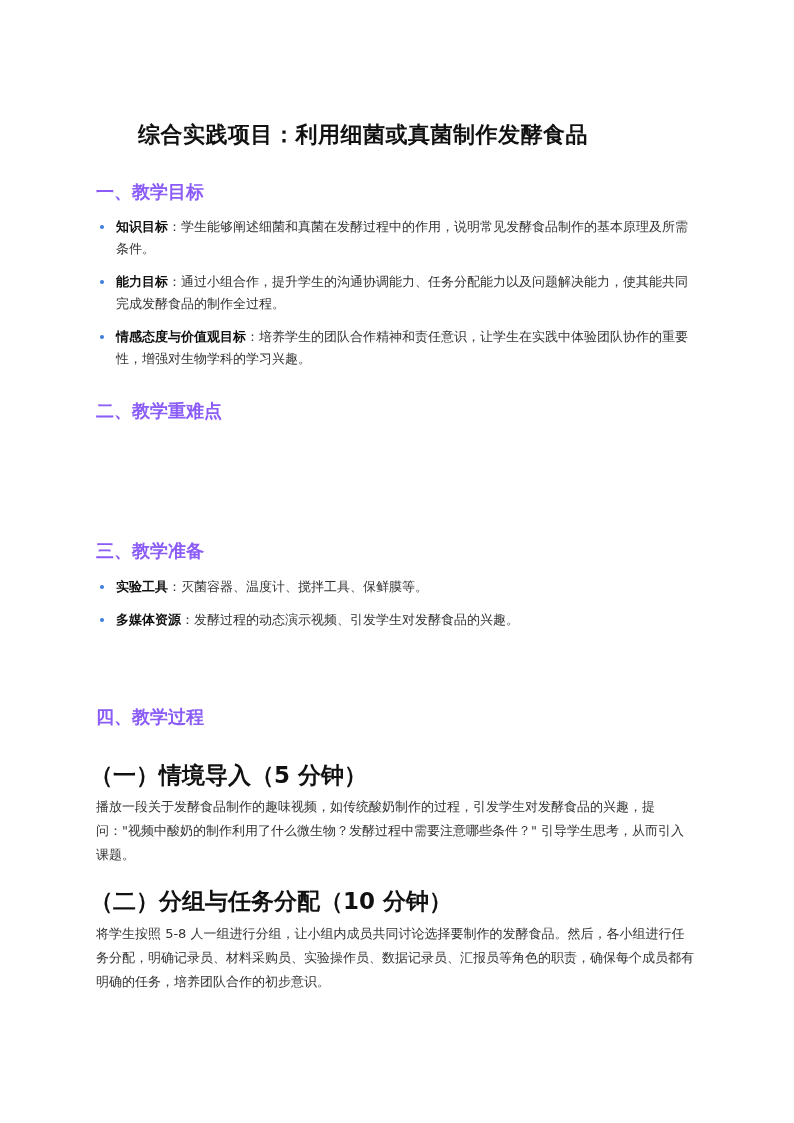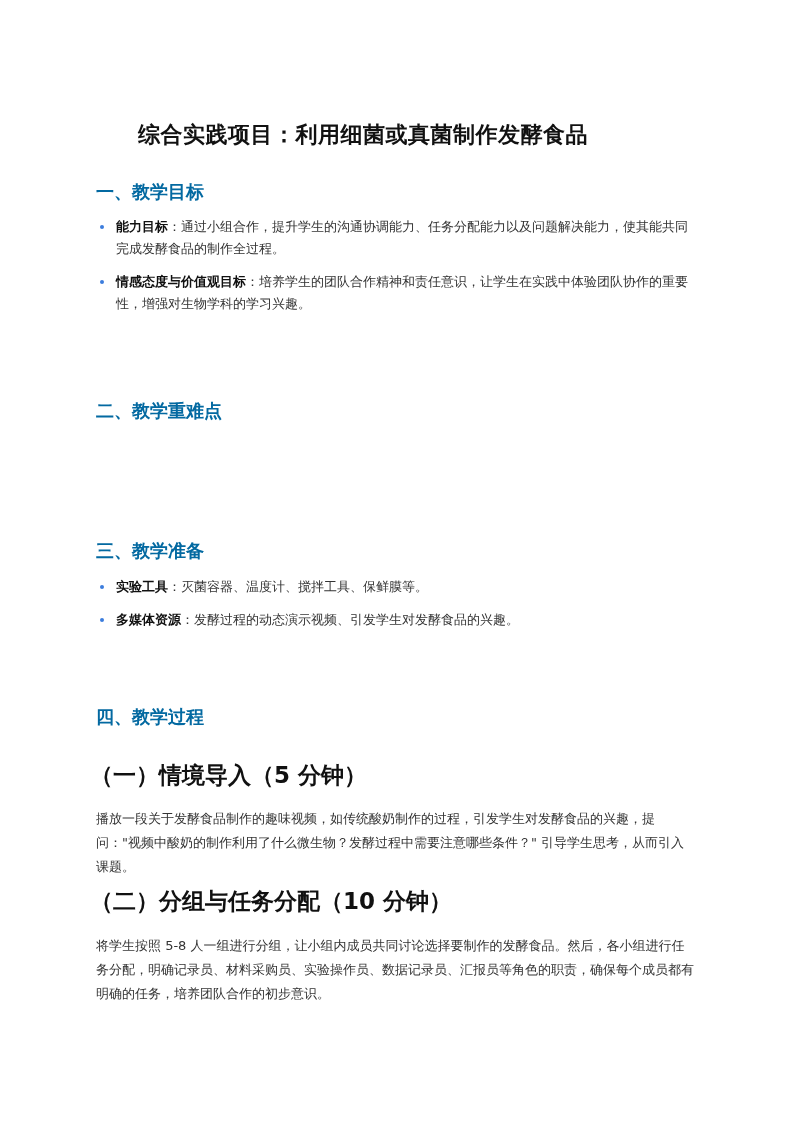--- a/index.html
+++ b/index.html
@@ -10,43 +10,44 @@
   }
   .page { position: absolute; left: 96px; top: 0; width: 600px; }
   .title {
     position: absolute; top: 120px; left: 0;
     font-size: 22px; font-weight: bold; letter-spacing: 0.5px; color: #111;
     white-space: nowrap;
     margin-left: 42px;
   }
   .h2 {
     position: absolute; left: 0;
-    font-size: 18px; font-weight: bold; color: #0369a1; white-space: nowrap;
+    font-size: 18px; font-weight: bold; color: #8b5cf6; white-space: nowrap;
   }
   .h3 {
     position: absolute; left: 0;
     font-size: 23px; font-weight: bold; color: #111; white-space: nowrap;
   }
   .ul { position: absolute; left: 0; width: 600px; margin: 0; padding: 0; list-style: none; }
   .li { position: relative; padding-left: 20px; font-size: 13px; line-height: 22px; color: #333; margin-bottom: 11px; }
   .bullet {
     position: absolute; left: 4px; top: 9px; width: 4px; height: 4px;
     border-radius: 50%; background: #3b7ddd;
   }
   .li b { color: #111; font-weight: bold; }
-  .para { position: absolute; left: 0; width: 600px; font-size: 13px; line-height: 24px; color: #333; margin-top: 12px; }
+  .para { position: absolute; left: 0; width: 600px; font-size: 13px; line-height: 24px; color: #333; }
 </style>
 </head>
 <body>
 
 <div class="page">
   <div class="title">综合实践项目：利用细菌或真菌制作发酵食品</div>
 
   <div class="h2" style="top:180px">一、教学目标</div>
   <ul class="ul" style="top:216px">
+    <li class="li"><span class="bullet"></span><b>知识目标</b><span>：</span><span>学生能够阐述细菌和真菌在发酵过程中的作用，说明常见发酵食品制作的基本原理及所需条件。</span></li>
     <li class="li"><span class="bullet"></span><b>能力目标</b><span>：</span><span>通过小组合作，提升学生的沟通协调能力、任务分配能力以及问题解决能力，使其能共同完成发酵食品的制作全过程。</span></li>
     <li class="li"><span class="bullet"></span><b>情感态度与价值观目标</b><span>：</span><span>培养学生的团队合作精神和责任意识，让学生在实践中体验团队协作的重要性，增强对生物学科的学习兴趣。</span></li>
   </ul>
 
   <div class="h2" style="top:399px">二、教学重难点</div>
   <ul class="ul" style="top:436px">
   </ul>
 
   <div class="h2" style="top:539px">三、教学准备</div>
   <ul class="ul" style="top:576px">

